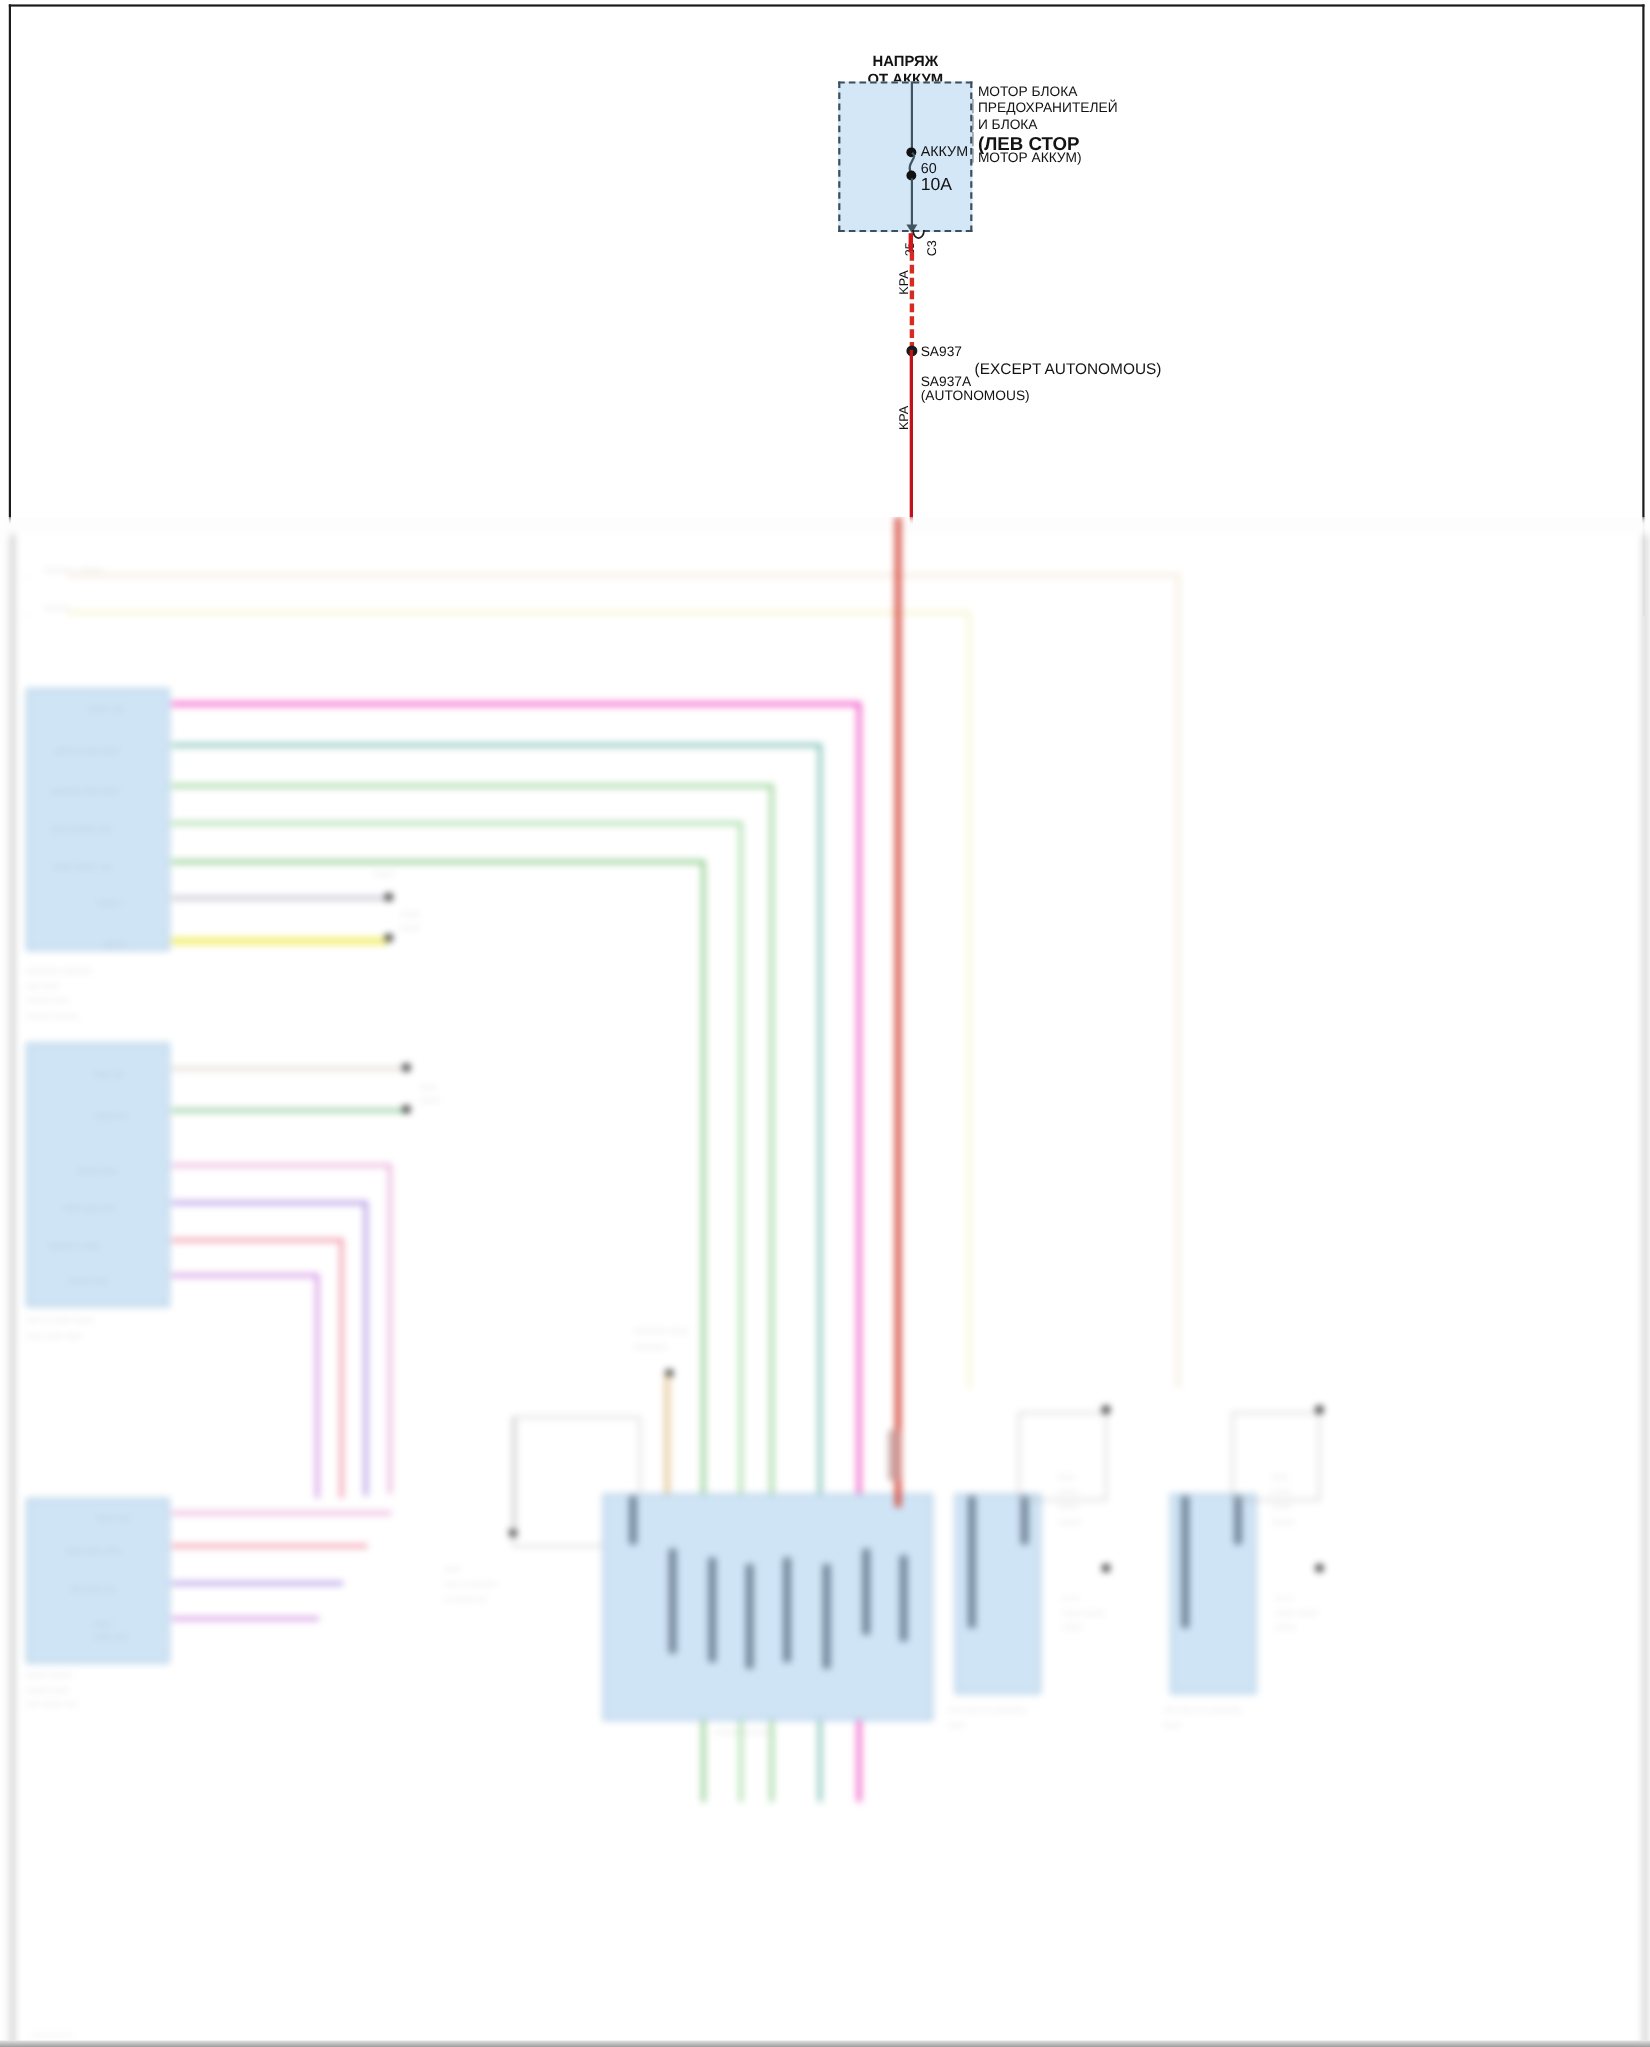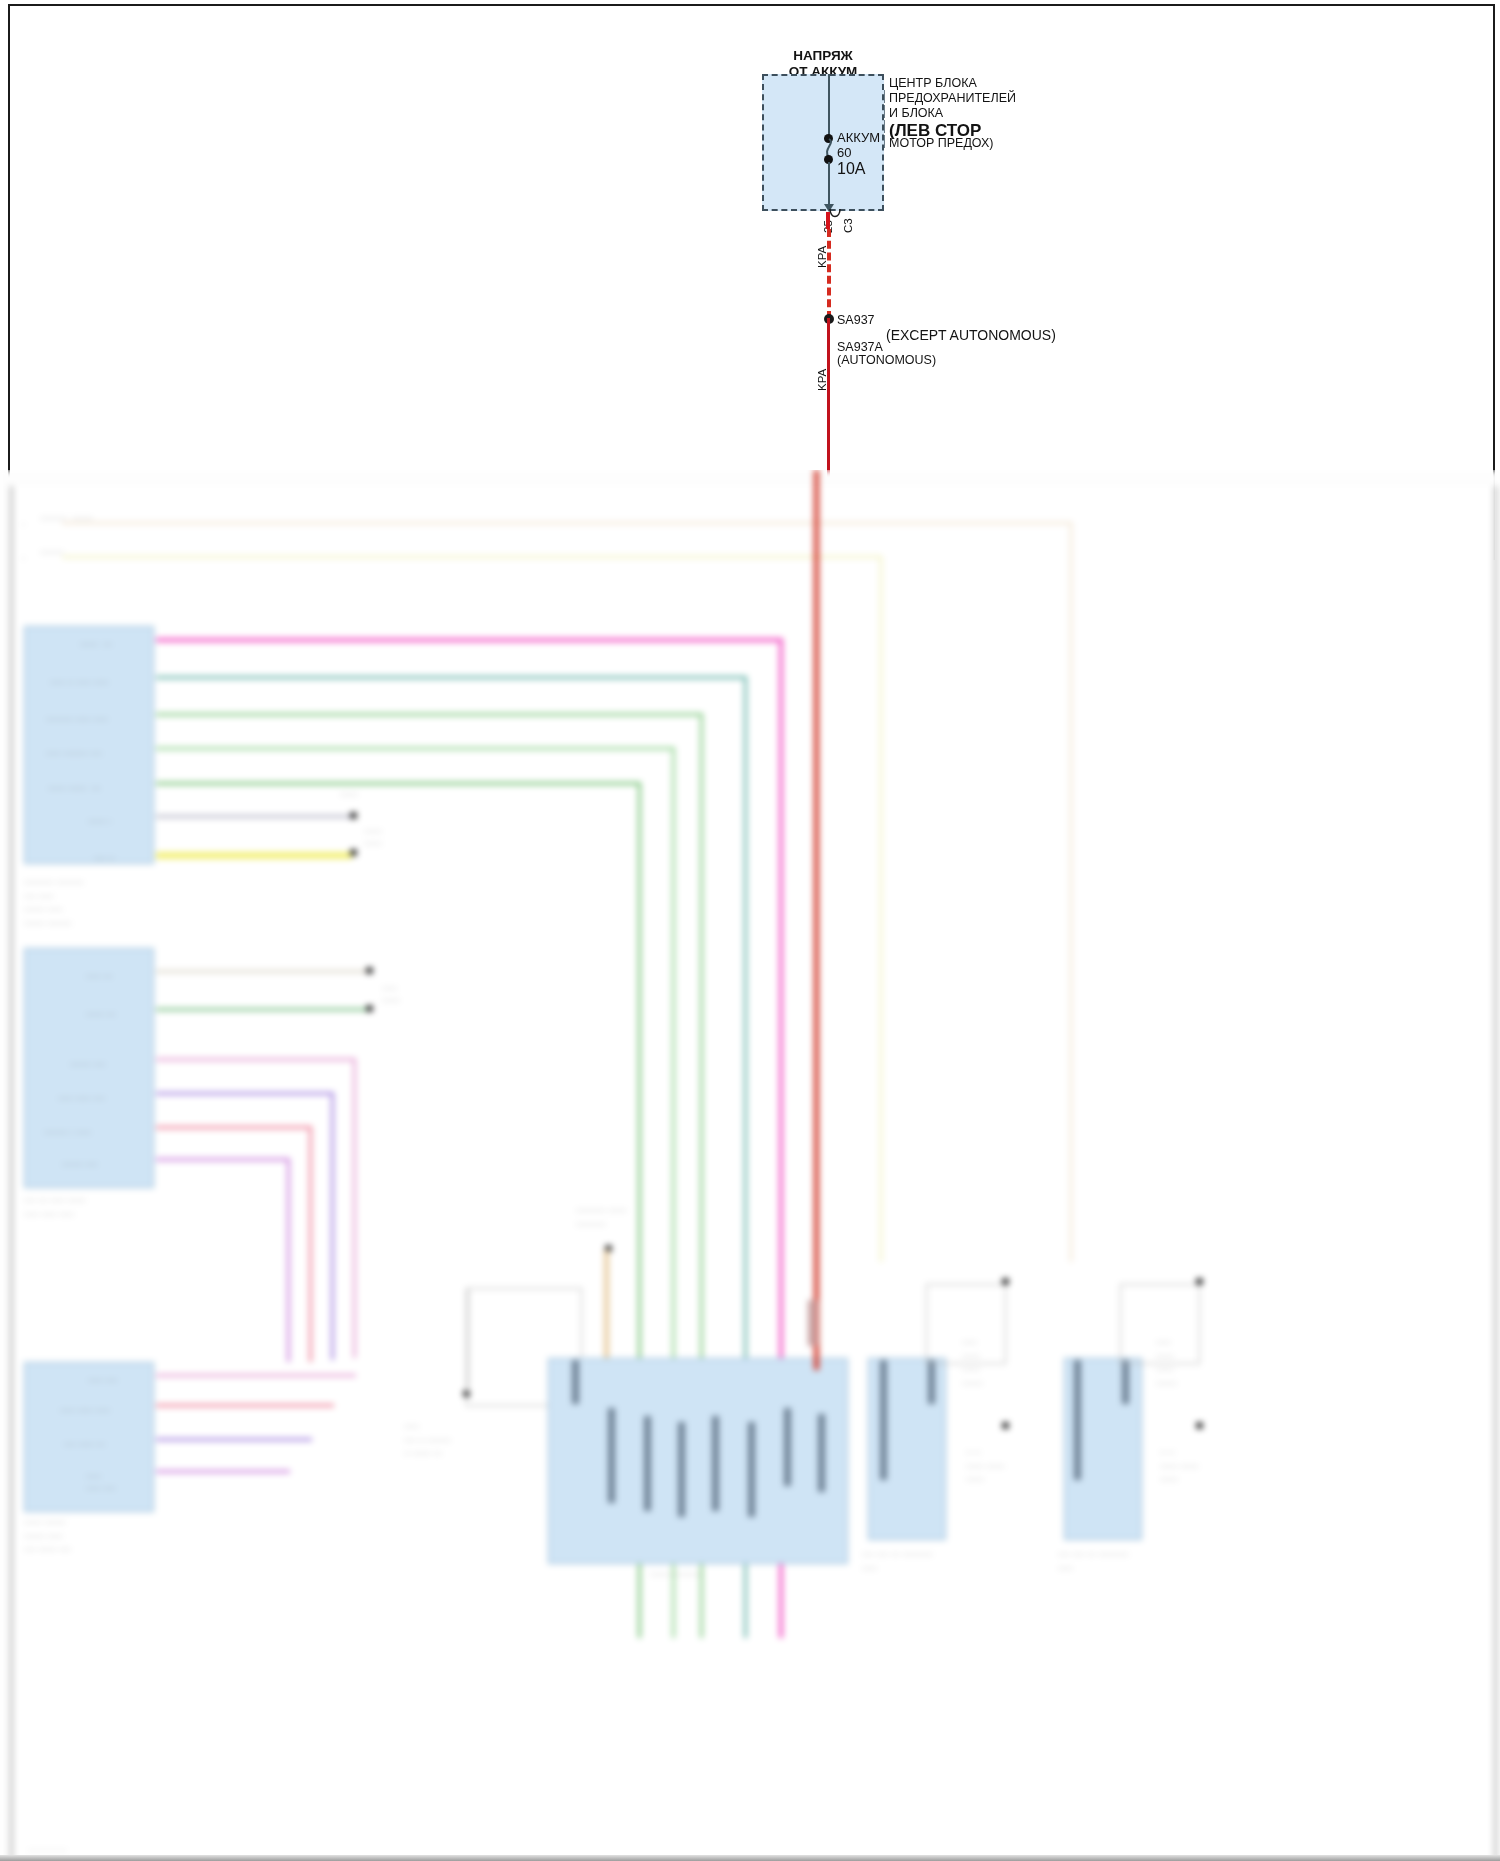--- a/index.html
+++ b/index.html
@@ -133,25 +133,25 @@
 
 <div id="page">
 
   <div id="top-panel">
 
     <div class="lbl lbl-c" style="left:742px; top:42px; width:142px; font-size:13.5px; font-weight:600;">НАПРЯЖ</div>
     <div class="lbl lbl-c" style="left:742px; top:58px; width:142px; font-size:13.5px; font-weight:600;">ОТ АККУМ</div>
 
     <div class="fusebox"></div>
 
-    <div class="lbl" style="left:879px; top:70px;  font-size:12.5px;">ЦЕНТР БЛОКА</div>
+    <div class="lbl" style="left:879px; top:70px;  font-size:12.5px;">МОТОР БЛОКА</div>
     <div class="lbl" style="left:879px; top:85px;  font-size:12.5px;">ПРЕДОХРАНИТЕЛЕЙ</div>
     <div class="lbl" style="left:879px; top:100px; font-size:12.5px;">И БЛОКА</div>
     <div class="lbl" style="left:879px; top:115px; font-size:17px;font-weight:bold;">(ЛЕВ СТОР</div>
-    <div class="lbl" style="left:879px; top:130px; font-size:12.5px;">МОТОР ПРЕДОХ)</div>
+    <div class="lbl" style="left:879px; top:130px; font-size:12.5px;">МОТОР АККУМ)</div>
 
     <div class="vline" style="left:874px; top:84px;  height:13px; width:1px; background:#6c7d89;"></div>
     <div class="vline" style="left:874px; top:99px;  height:13px; width:1px; background:#6c7d89;"></div>
     <div class="vline" style="left:874px; top:114px; height:13px; width:1px; background:#6c7d89;"></div>
     <div class="vline" style="left:874px; top:129px; height:13px; width:1px; background:#6c7d89;"></div>
 
     <div class="vline" style="left:818px; top:68px; height:65px;"></div>
 
     <div class="dot" style="left:814px; top:128px;"></div>
 

